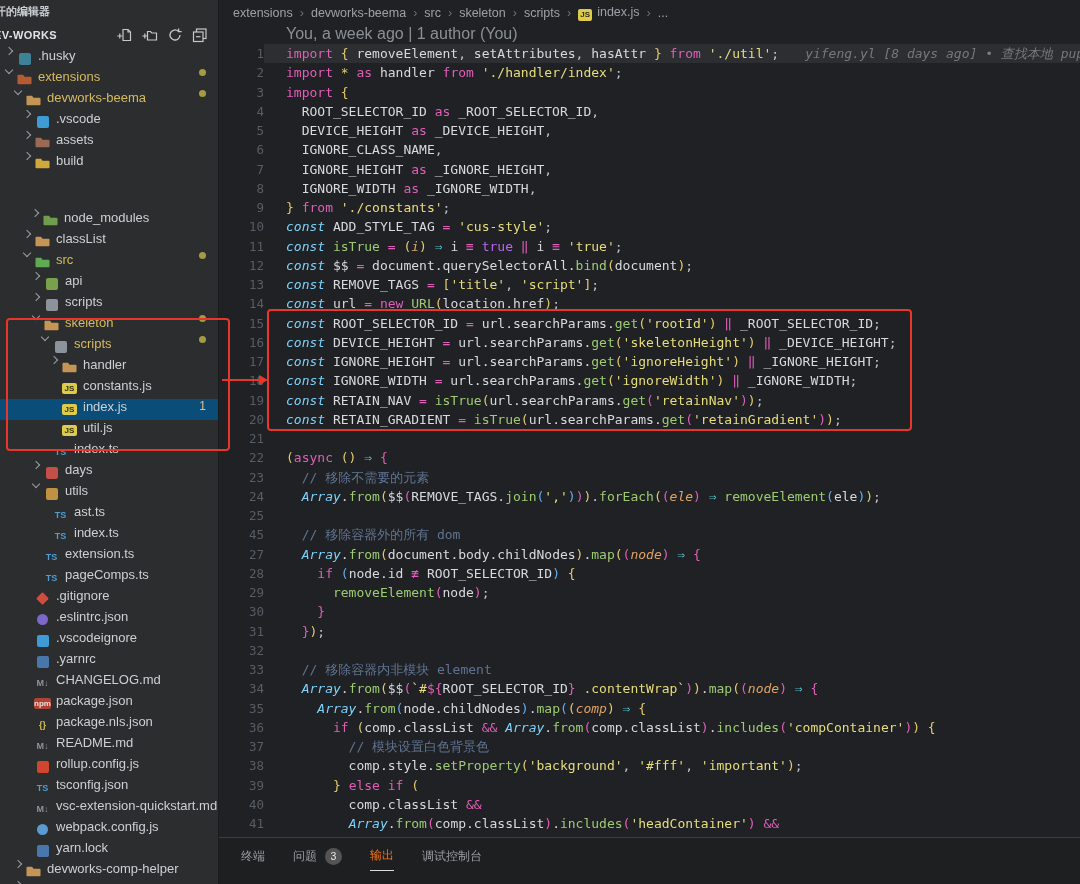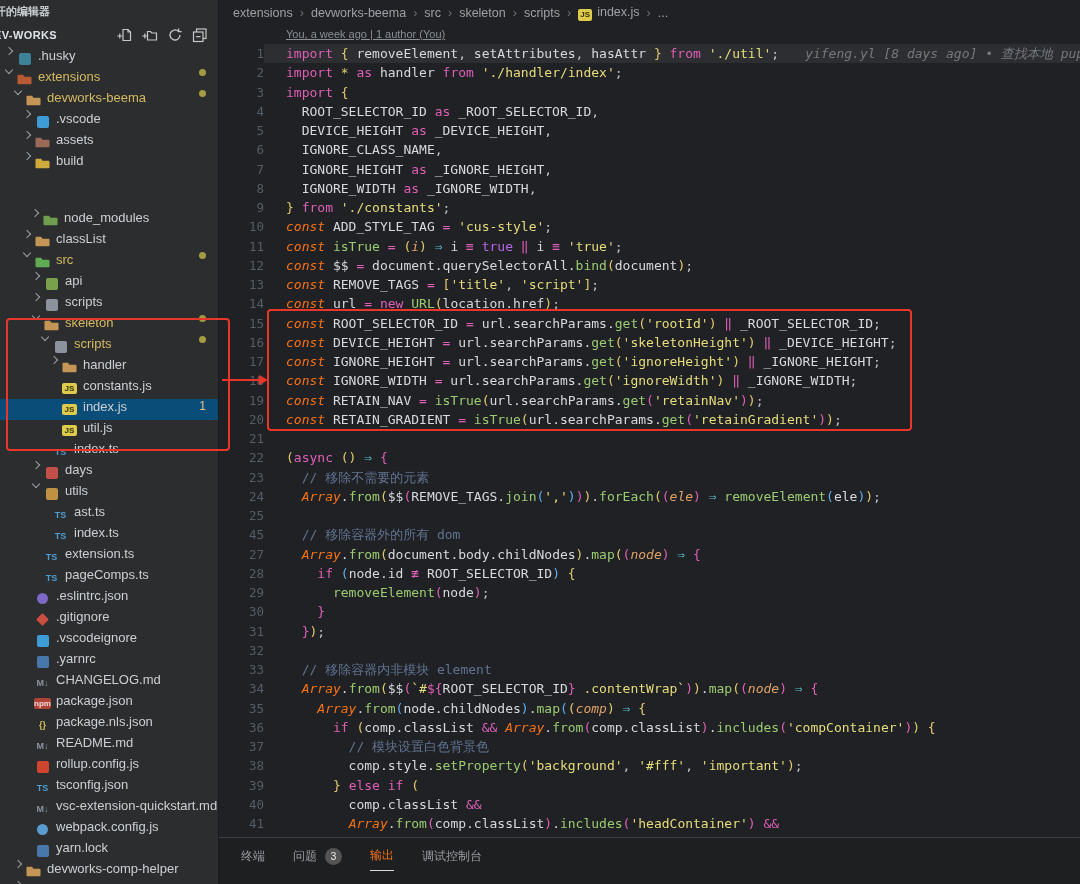--- a/index.html
+++ b/index.html
@@ -34,29 +34,29 @@
   .tdot{width:7px;height:7px;border-radius:50%;background:#a59b42;margin-left:auto;margin-right:12px;}
   .tbadge{margin-left:auto;margin-right:12px;font-size:12px;color:#e2c08d;}
   
   .main{position:absolute;left:219px;top:0;right:0;height:884px;overflow:hidden;}
   .breadcrumb{height:26px;display:flex;align-items:center;padding-left:14px;font-size:12.5px;
               color:#9da1a7;white-space:nowrap;}
   .bc-item{cursor:pointer;}
   .bc-sep{margin:0 7px;color:#6e7277;}
   .bc-js{display:inline-flex;width:14px;height:12px;background:#decb4c;color:#32320e;border-radius:2px;
          font-size:8px;font-weight:bold;align-items:center;justify-content:center;margin-right:5px;vertical-align:-1px;}
-  .lens{height:18px;line-height:16px;padding-left:67px;font-size:11px;color:#8b9096;text-decoration:underline;}
+  .lens{height:18px;line-height:16px;padding-left:67px;font-size:16px;color:#8b9096;}
   .code{position:relative;}
   .cl{height:19.25px;line-height:19.25px;display:flex;font-family:"DejaVu Sans Mono","Liberation Mono",monospace;
       font-size:13px;white-space:pre;}
   .ln{width:45px;flex:0 0 45px;text-align:right;color:#565d66;font-size:12.5px;}
   .lt{padding-left:22px;flex:1;}
   .cl.hl .lt{background:#2c2e31;}
   .blame{font-style:italic;color:#75797f;margin-left:26px;}
-  .tk-kw{color:#e05fb8}.tk-cst{color:#f97316;font-style:italic}.tk-str{color:#e6dd7b}
+  .tk-kw{color:#e05fb8}.tk-cst{color:#7dd3fc;font-style:italic}.tk-str{color:#e6dd7b}
   .tk-fn{color:#9ccc72}.tk-prm{color:#e0a267;font-style:italic}.tk-cmt{color:#5f7391}
   .tk-pln{color:#d6d9de}.tk-pun{color:#c0c4cb}.tk-y{color:#e3cb6d}.tk-m{color:#e05fb8}
   .tk-b{color:#61afef}.tk-num{color:#b468e8}.tk-arr{color:#55b7c3}
   
   .panel{position:absolute;left:219px;right:0;bottom:0;height:46px;background:#1d1f20;
          border-top:1px solid #3a3d41;}
   .ptabs{display:flex;align-items:center;gap:28px;padding:9px 0 0 22px;font-size:12px;color:#9a9ea3;}
   .ptab{display:flex;align-items:flex-start;gap:8px;cursor:pointer;padding-bottom:6px;}
   .ptab.active{color:#f97316;border-bottom:1.5px solid #dcdcdc;}
   .pbadge{width:17px;height:17px;border-radius:50%;background:#545454;color:#e8e8e8;font-size:10.5px;
@@ -321,30 +321,30 @@
         <div class="trow" style="padding-left: 29px;">
           <span class="chev"></span>
           <span class="ticon">
             <span class="ic-text" style="color: rgb(77, 159, 214);">TS</span>
           </span>
           <span class="tlabel">pageComps.ts</span>
         </div>
         <div class="trow" style="padding-left: 20px;">
           <span class="chev"></span>
           <span class="ticon">
+            <span class="ic-diamond" style="background: rgb(204, 78, 65);"></span>
+          </span>
+          <span class="tlabel">.gitignore</span>
+        </div>
+        <div class="trow" style="padding-left: 20px;">
+          <span class="chev"></span>
+          <span class="ticon">
             <span class="ic-circle" style="background: rgb(123, 104, 200);"></span>
           </span>
           <span class="tlabel">.eslintrc.json</span>
-        </div>
-        <div class="trow" style="padding-left: 20px;">
-          <span class="chev"></span>
-          <span class="ticon">
-            <span class="ic-diamond" style="background: rgb(204, 78, 65);"></span>
-          </span>
-          <span class="tlabel">.gitignore</span>
         </div>
         <div class="trow" style="padding-left: 20px;">
           <span class="chev"></span>
           <span class="ticon">
             <span class="ic-box" style="background: rgb(61, 155, 214);"></span>
           </span>
           <span class="tlabel">.vscodeignore</span>
         </div>
         <div class="trow" style="padding-left: 20px;">
           <span class="chev"></span>

